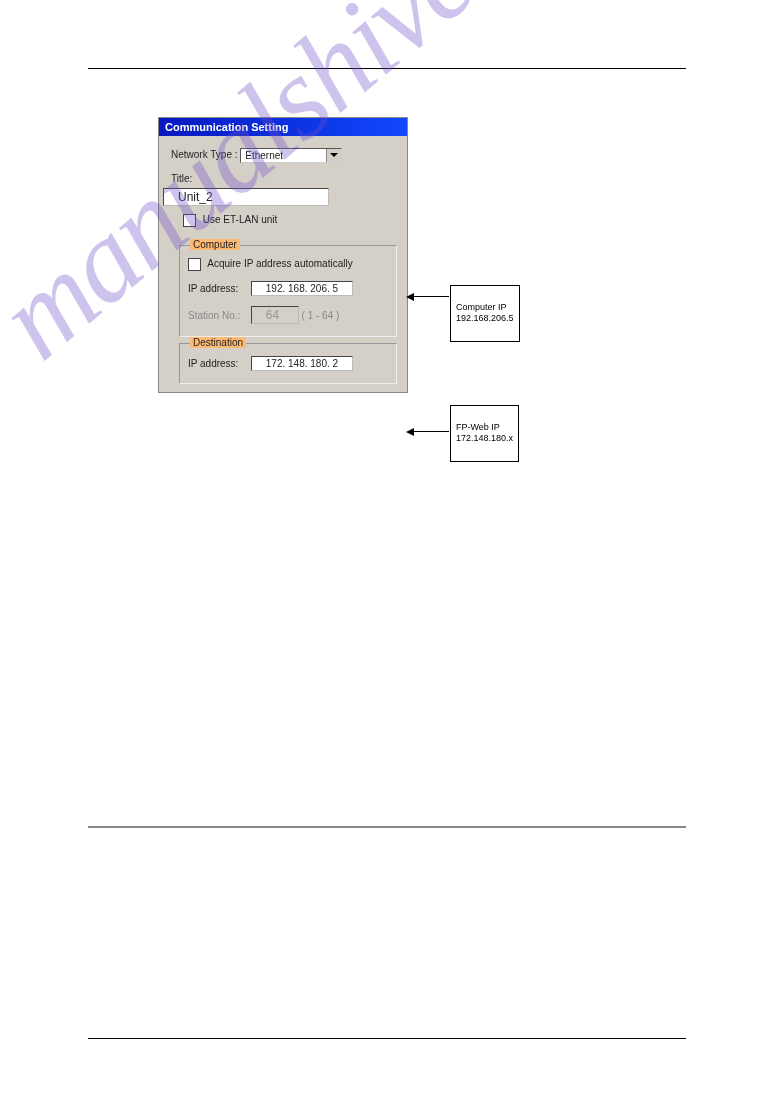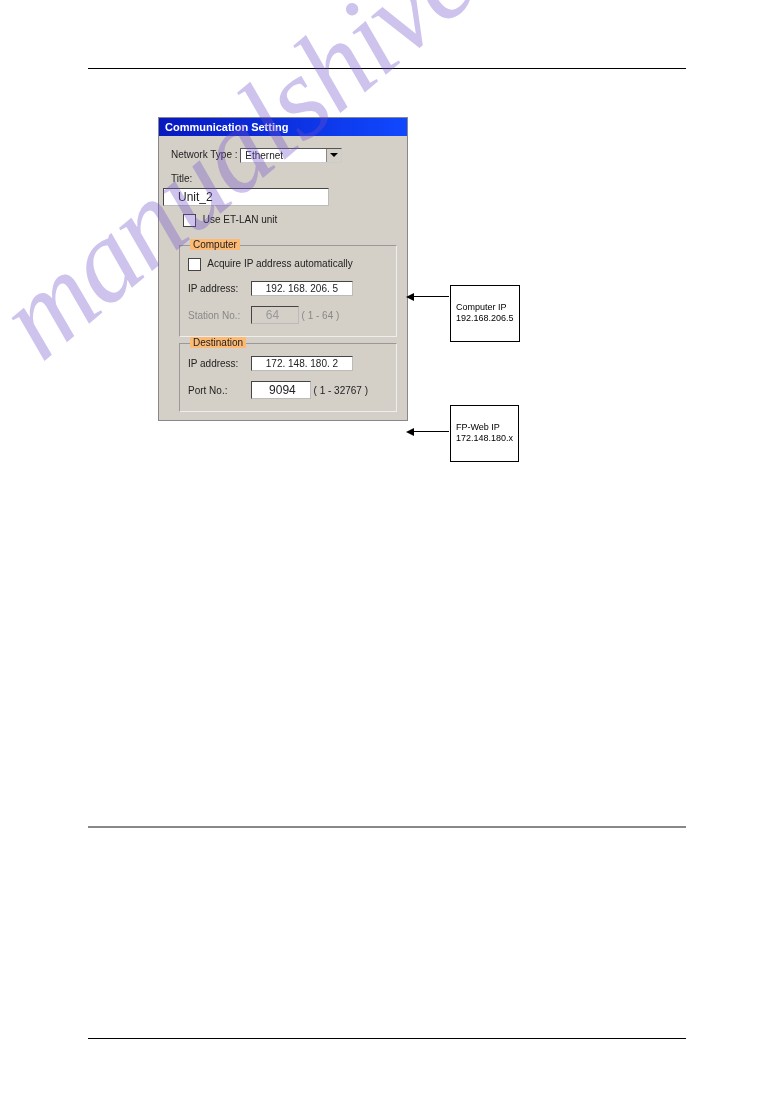--- a/index.html
+++ b/index.html
@@ -96,25 +96,20 @@
           <div class="grp-title">Destination</div>
           <div class="row">
             <span class="label" style="width:60px">IP address:</span>
             <span class="ip-wrap">
               <span class="oct">172</span>.
               <span class="oct">148</span>.
               <span class="oct">180</span>.
               <span class="oct">2</span>
             </span>
           </div>
-          <div class="row" style="margin-top:10px">
-            <span class="label" style="width:60px">Port No.:</span>
-            <span class="txt-in port-in">9094</span>
-            <span> ( 1 - 32767 )</span>
-          </div>
         </div>
       </div>
     </div>
 
     <div class="arrow" style="top:179px;left:255px;width:36px"></div>
     <div class="callout" style="top:168px;left:292px">
       <div>Computer IP</div>
       <div>192.168.206.5</div>
     </div>
 

